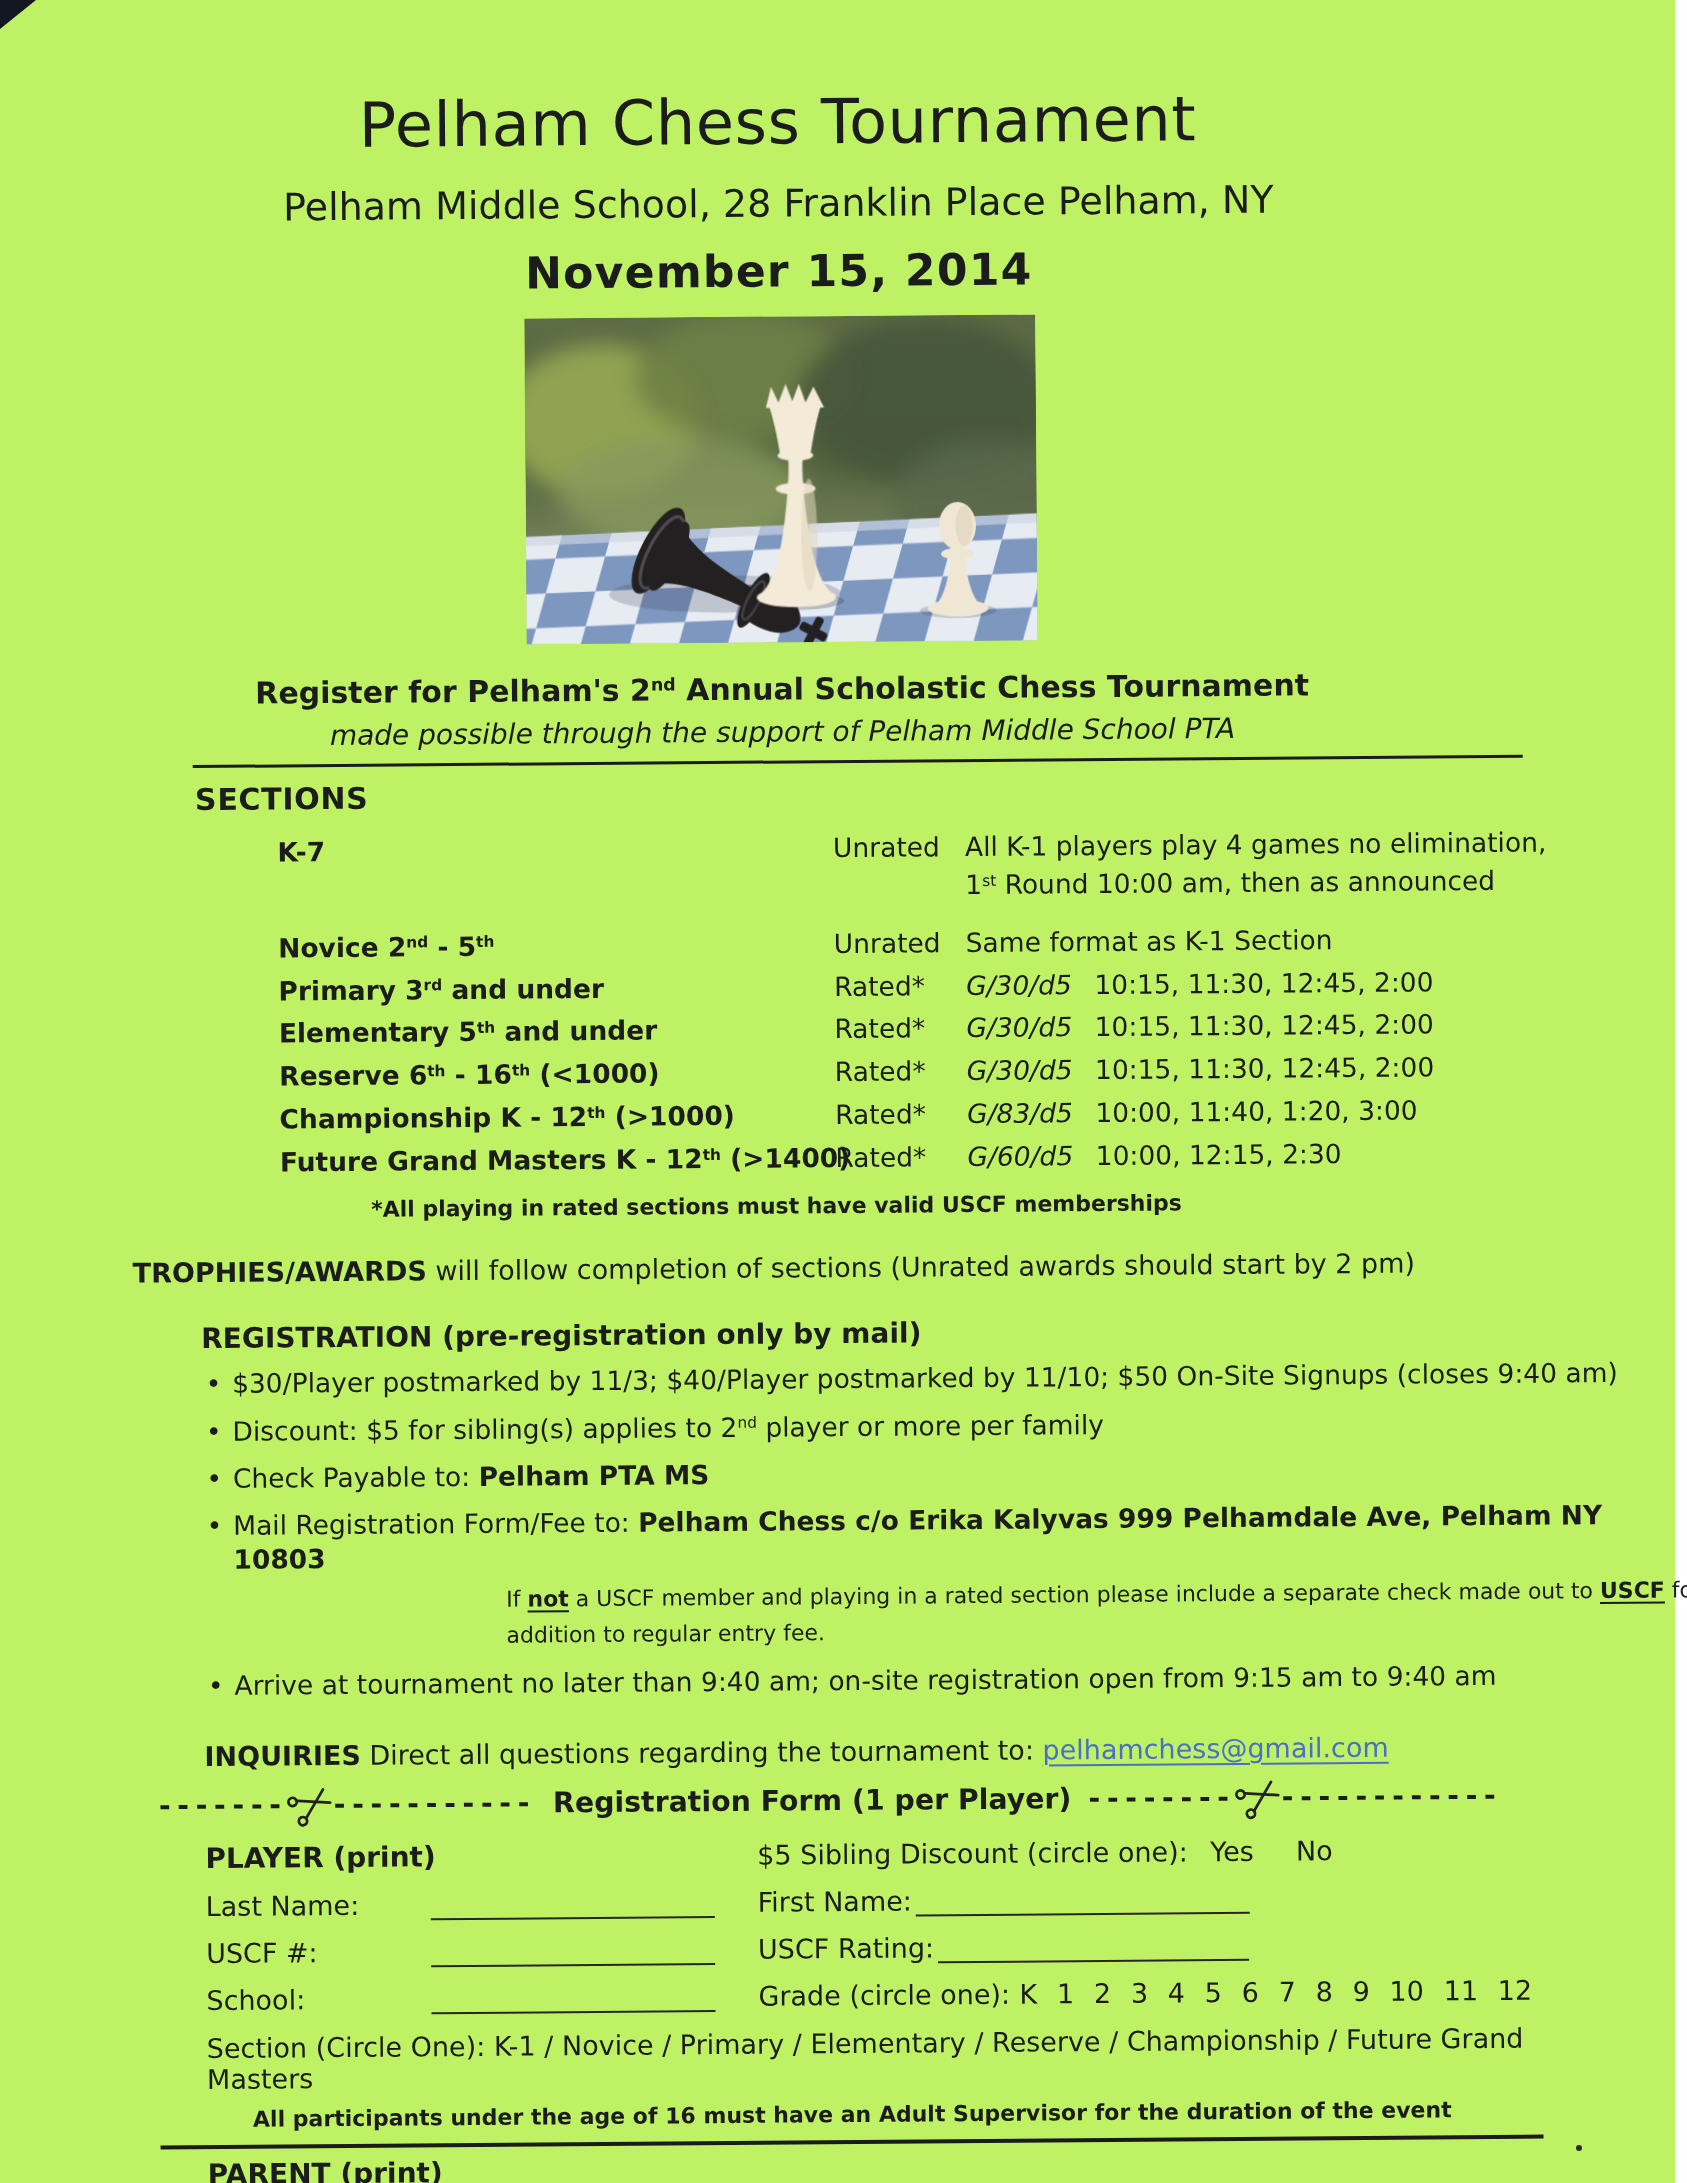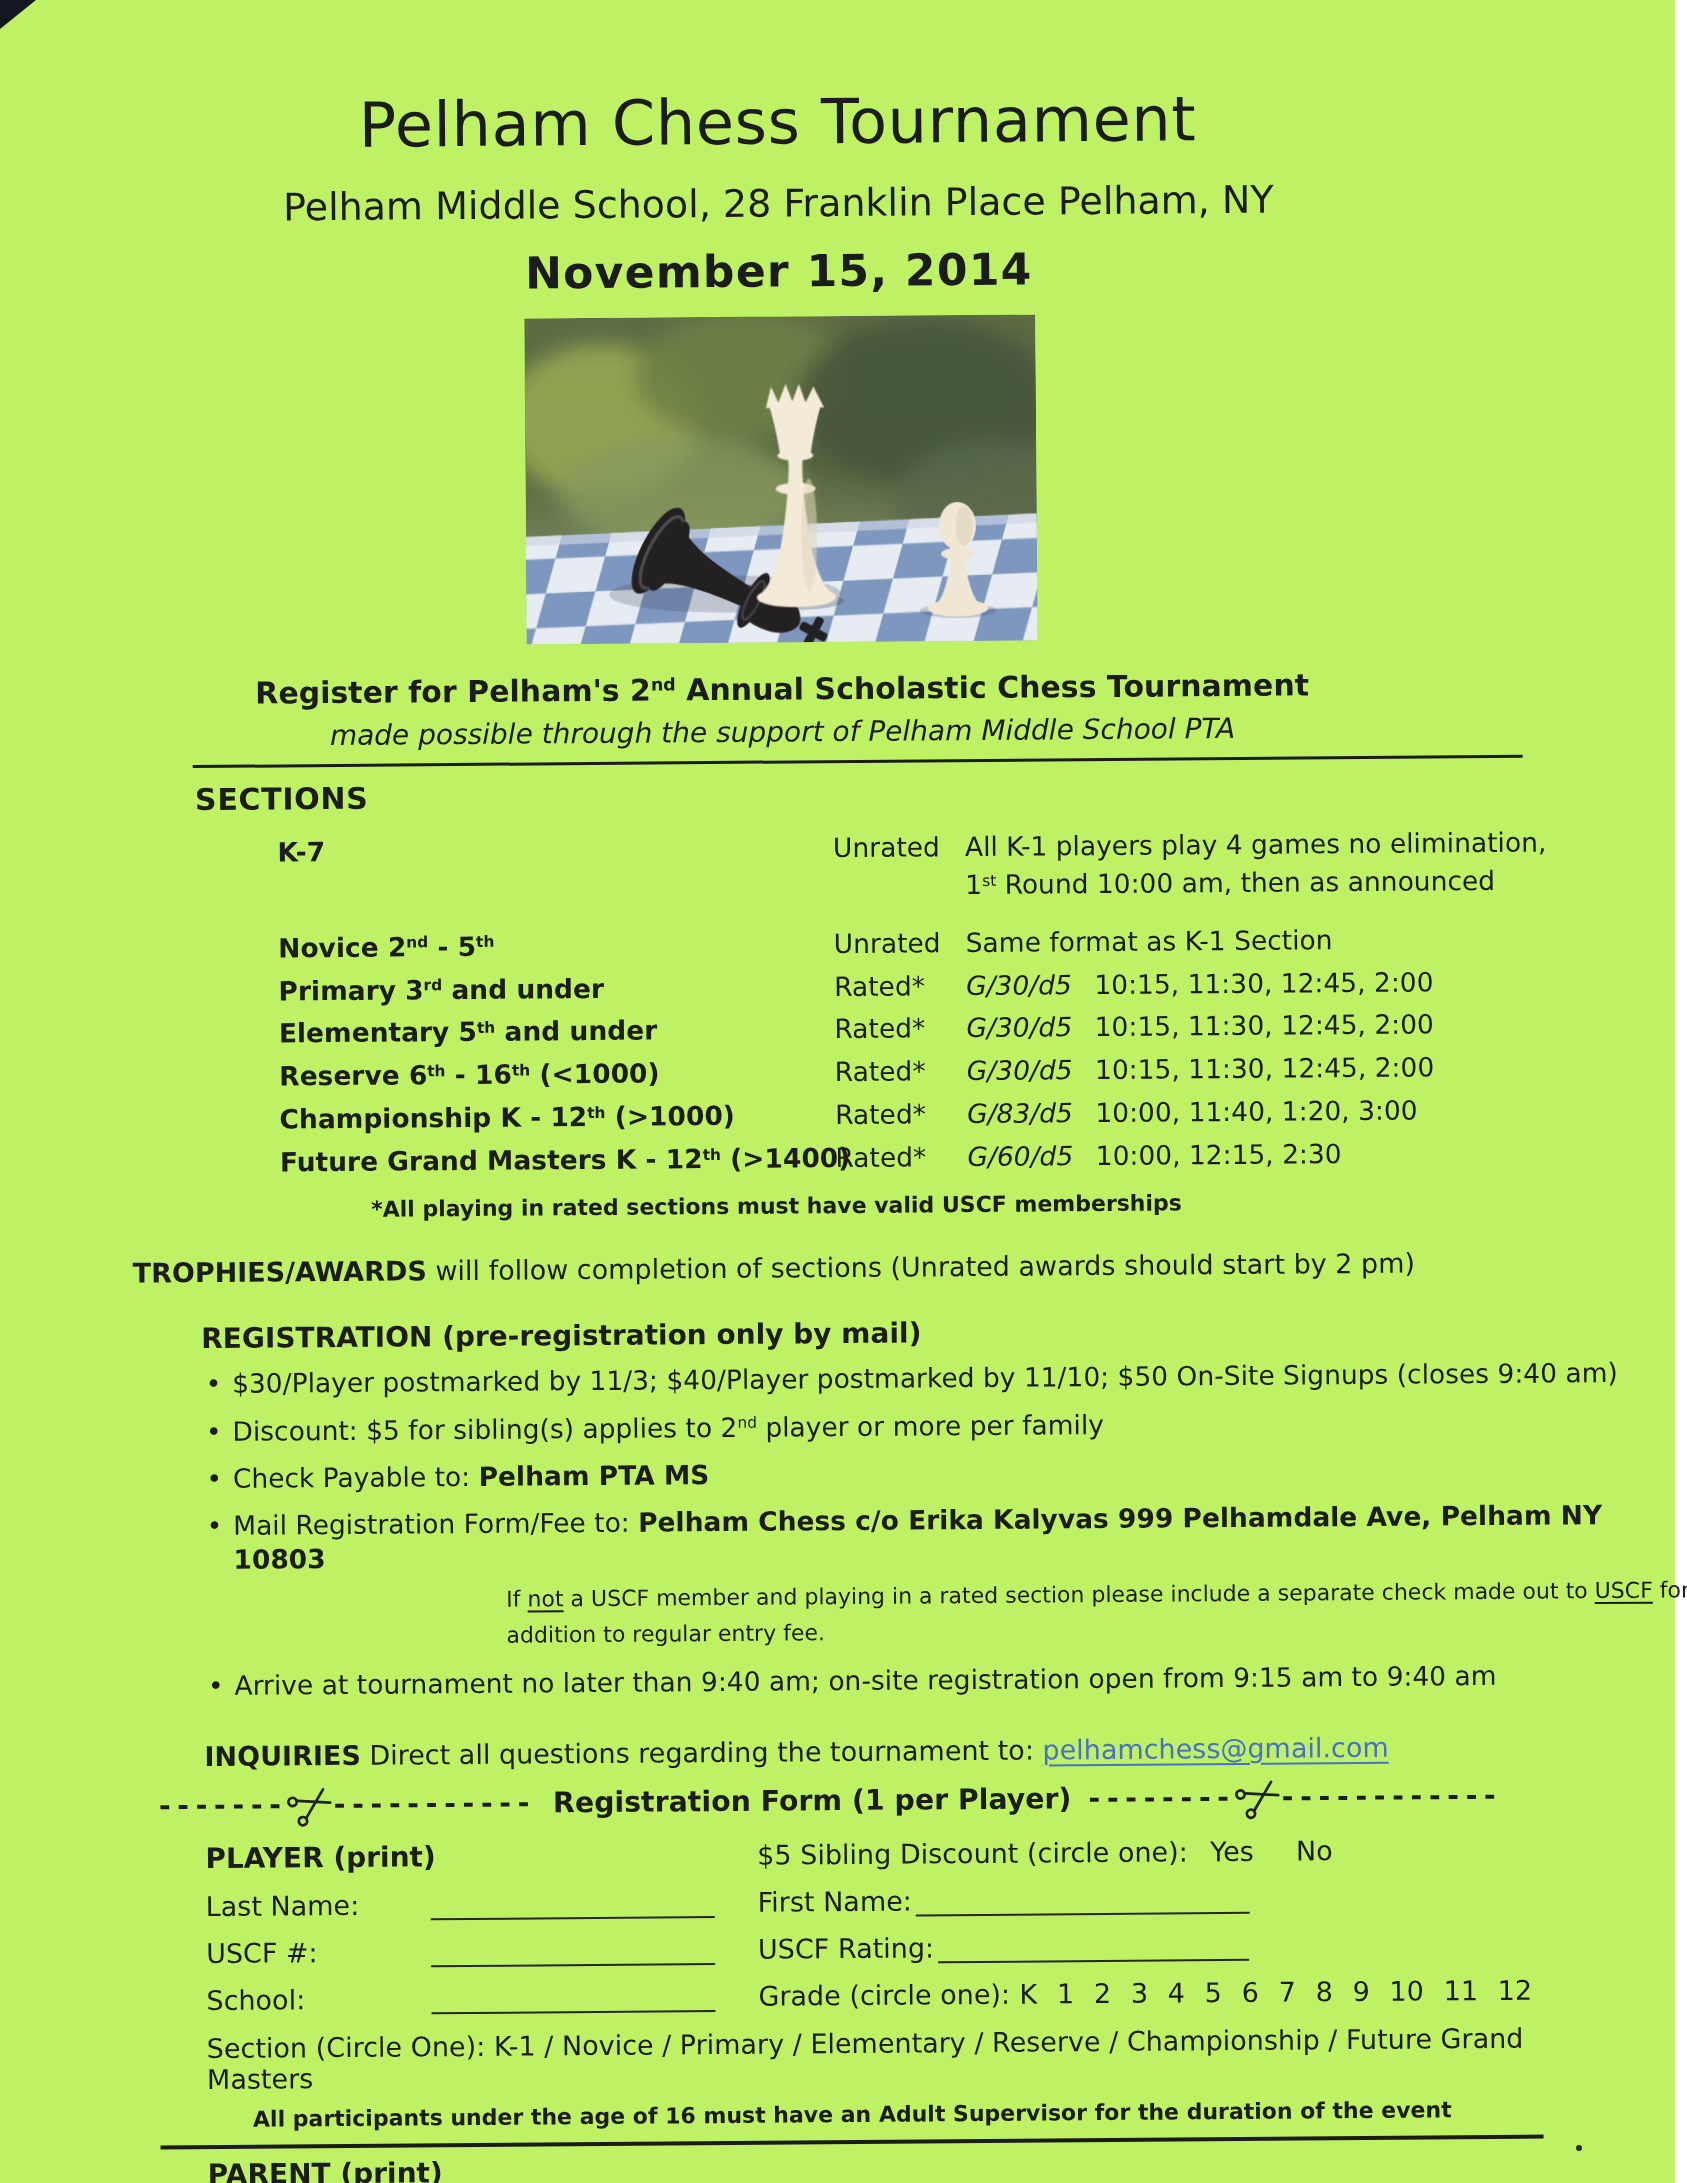--- a/index.html
+++ b/index.html
@@ -17,21 +17,21 @@
   .date{font-size:44px;font-weight:bold;margin-top:20px;letter-spacing:1.3px;}
   .photo{width:511px;height:326px;margin:20px auto 0;display:block;}
   .register{font-size:30px;font-weight:bold;margin-top:29px;}
   .support{font-size:28px;font-style:italic;margin-top:9.3px;}
   .rule1{border:none;border-top:3.3px solid #1b1b1b;width:1330px;margin:12px 0 0 194px;}
   .rule2{border:none;border-top:4px solid #1b1b1b;width:1383px;margin:13.2px 0 0 151px;}
 
   .sup{font-size:58%;position:relative;top:-0.55em;}
   .b{font-weight:bold;}
   .u{text-decoration-thickness:2px;text-underline-offset:4.6px;}
-  .bu{font-weight:normal;text-decoration:underline;text-decoration-thickness:2px;text-underline-offset:4px;}
+  .bu{font-weight:bold;text-decoration:underline;text-decoration-thickness:2px;text-underline-offset:4px;}
 
   
   .sections-h{font-size:30px;font-weight:bold;margin:14.6px 0 0 196px;letter-spacing:0.7px;}
   .stable{margin:17px 0 0 278px;font-size:26.5px;}
   .srow{display:flex;line-height:1.42;margin-bottom:5.3px;}
   .c-name{width:549px;flex:none;font-weight:bold;white-space:nowrap;padding-right:6.6px;}
   .c-rated{width:132px;flex:none;}
   .c-sched{flex:1;}
   .gfmt{font-style:italic;}
   .times{margin-left:22.5px;}

